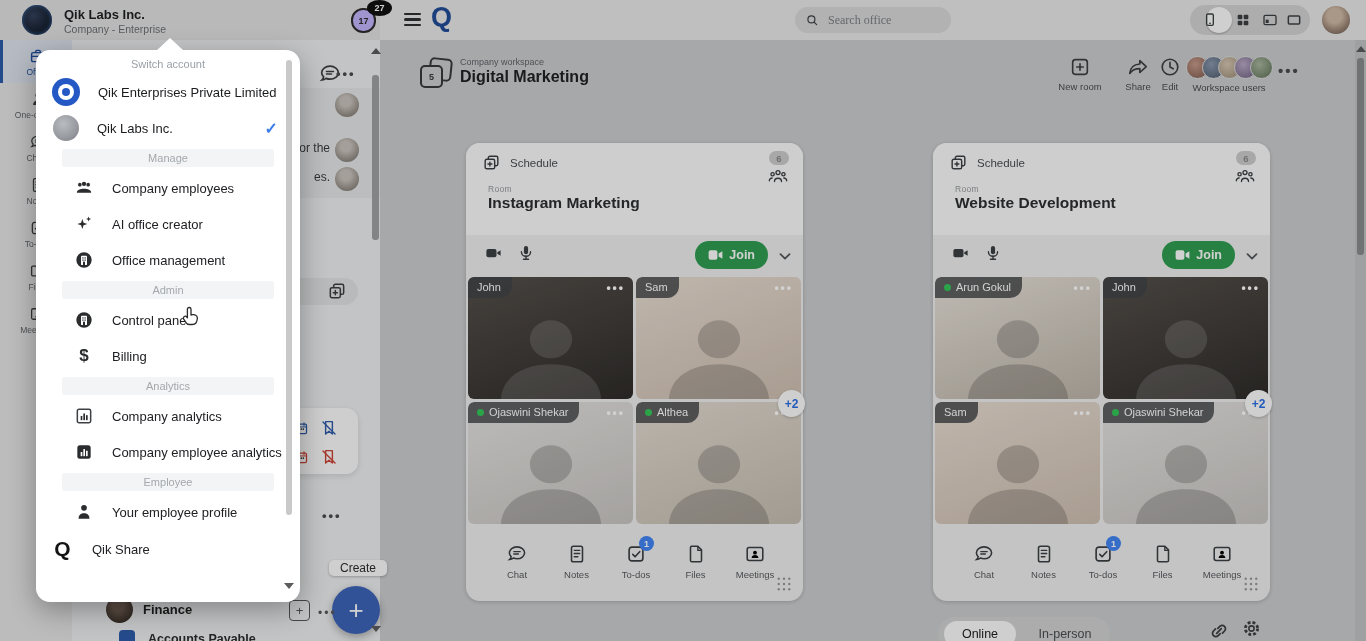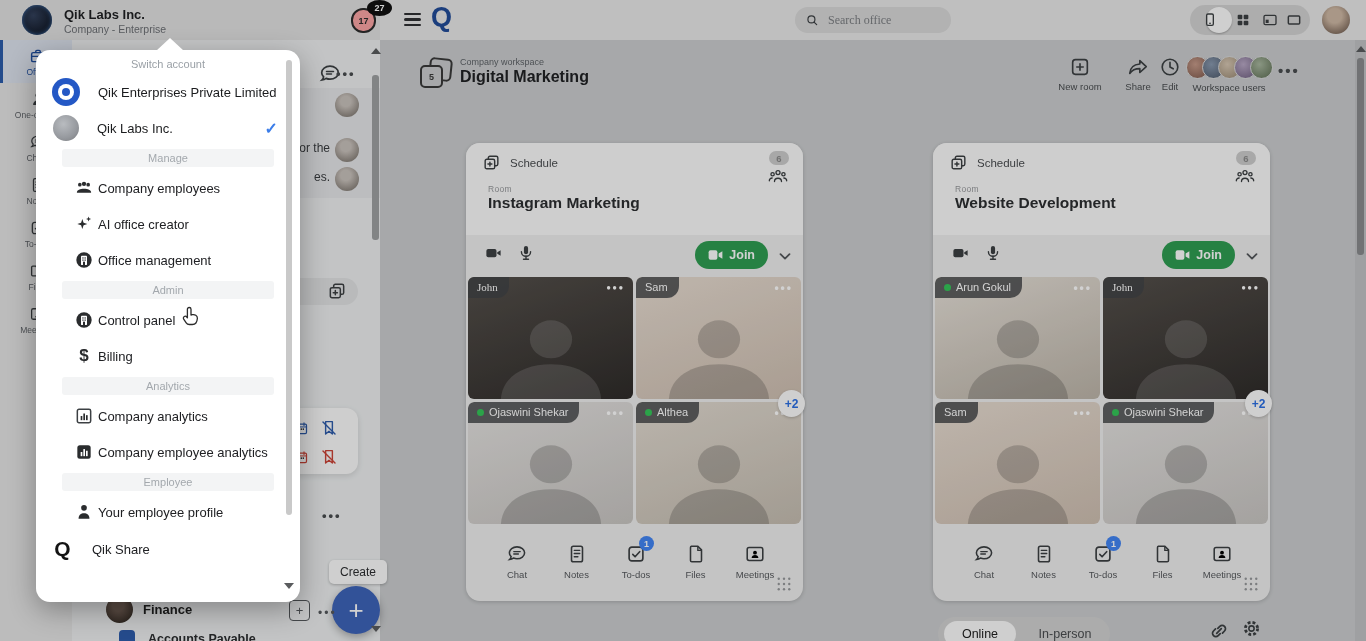--- a/index.html
+++ b/index.html
@@ -10,21 +10,21 @@
   .ic{color:#3c4043;}
   
   #topbar{position:absolute;left:0;top:0;width:1366px;height:40px;background:#e9e9e9;}
   #acct{position:absolute;left:0;top:0;width:380px;height:40px;background:#e2e2e2;cursor:pointer;}
   #acct-logo{position:absolute;left:22px;top:5px;width:30px;height:30px;border-radius:50%;
              background:radial-gradient(circle at 38% 35%,#33415c 0%,#1b2435 55%,#0d1119 100%);
              box-shadow:inset 0 0 4px #3e6fae;}
   #acct-name{position:absolute;left:64px;top:7px;font-size:13px;font-weight:700;color:#1f2023;}
   #acct-sub{position:absolute;left:64px;top:23px;font-size:10.5px;color:#6d7075;}
   #cal{position:absolute;left:351px;top:8px;width:21px;height:21px;border:2px solid #2c2c2c;border-radius:12px;
-       display:flex;align-items:center;justify-content:center;font-size:9px;font-weight:700;color:#2c2c2c;background:#fca5a5;}
+       display:flex;align-items:center;justify-content:center;font-size:9px;font-weight:700;color:#2c2c2c;background:#c4b5fd;}
   #cal-badge{position:absolute;left:367px;top:0px;width:25px;height:16px;border-radius:50%;background:#111;
              color:#fff;font-size:9px;font-weight:700;display:flex;align-items:center;justify-content:center;}
   #burger{position:absolute;left:404px;top:13px;width:17px;height:13px;display:flex;flex-direction:column;justify-content:space-between;cursor:pointer;}
   #burger i{display:block;height:2.2px;background:#2f3033;border-radius:2px;}
   #qlogo{position:absolute;left:431px;top:2px;font-size:27px;font-weight:800;color:#224c99;letter-spacing:-1px;}
   #search{position:absolute;left:795px;top:7px;width:136px;height:26px;border-radius:13px;background:#d9d9d9;display:flex;align-items:center;padding:0 10px;gap:7px;}
   #search input{border:0;background:transparent;outline:none;width:100px;font-size:12px;color:#0f766e;font-family:Liberation Serif, serif;}
   #search input::placeholder{color:#7c7f83;}
   #viewpill{position:absolute;left:1190px;top:5px;width:120px;height:30px;border-radius:15px;background:#d4d4d4;}
   .vp-ic{position:absolute;top:7px;width:16px;height:16px;}
@@ -39,21 +39,21 @@
   .rail-item.sel .rlabel{color:#1f4e9e;}
   .rail-item.sel .ic{color:#1f4e9e;}
   
   #sidepanel{position:absolute;left:72px;top:40px;width:308px;height:601px;background:#eef0f1;}
   #msgzone{position:absolute;left:0;top:48px;width:308px;height:110px;background:#e6e7e9;}
   .msg-avatar{position:absolute;width:24px;height:24px;border-radius:50%;
               background:radial-gradient(circle at 45% 35%,#c9c2bc 25%,#8d867f 75%,#5a544e 100%);}
   .snippet{position:absolute;width:90px;text-align:right;font-size:12px;color:#3a3d40;overflow:hidden;white-space:nowrap;}
   #pillinput{position:absolute;left:110px;top:238px;width:176px;height:27px;border-radius:14px;background:#e2e3e5;}
   #minicard{position:absolute;left:168px;top:368px;width:118px;height:66px;background:#fcfcfc;border-radius:12px;box-shadow:0 2px 6px rgba(0,0,0,.12);}
-  #create-btn{position:absolute;left:257px;top:520px;width:58px;height:24px;background:#fdfdfd;border-radius:5px;box-shadow:0 1px 3px rgba(0,0,0,.25);
+  #create-btn{position:absolute;left:257px;top:520px;width:58px;height:16px;background:#fdfdfd;border-radius:5px;box-shadow:0 1px 3px rgba(0,0,0,.25);
               display:flex;align-items:center;justify-content:center;font-size:12px;color:#2c2e30;cursor:pointer;}
   #fab{position:absolute;left:260px;top:546px;width:48px;height:48px;border-radius:50%;background:#3e64ba;color:#fff;
        display:flex;align-items:center;justify-content:center;font-size:26px;font-weight:400;box-shadow:0 3px 8px rgba(0,0,0,.3);cursor:pointer;}
   #finance-avatar{position:absolute;left:34px;top:556px;width:27px;height:27px;border-radius:50%;
                   background:radial-gradient(circle at 45% 35%,#6e5c52 25%,#3a3029 75%,#1f1a16 100%);}
   #finance-label{position:absolute;left:71px;top:562px;font-size:13px;font-weight:700;color:#222;}
   #finance-plus{position:absolute;left:217px;top:560px;width:19px;height:19px;border:1.6px solid #55585c;border-radius:4px;color:#55585c;
                 display:flex;align-items:center;justify-content:center;font-size:13px;cursor:pointer;}
   #finance-dots{position:absolute;left:246px;top:566px;color:#55585c;font-size:12px;letter-spacing:2px;}
   #ap-icon{position:absolute;left:47px;top:590px;width:16px;height:16px;border-radius:4px;background:#2e5cab;}
@@ -88,21 +88,21 @@
   .rc-people{position:absolute;right:10px;top:24px;}
   .rc-room-lb{position:absolute;left:22px;top:41px;font-size:8.5px;color:#97999c;letter-spacing:.3px;}
   .rc-title{position:absolute;left:22px;top:51px;font-size:15.5px;font-weight:700;color:#2d2f31;}
   .rc-cam{position:absolute;left:16px;top:101px;}
   .rc-mic{position:absolute;left:50px;top:99px;}
   .rc-join{position:absolute;right:35px;top:98px;height:28px;border-radius:14px;background:#2f9e52;color:#fff;
            display:flex;align-items:center;gap:6px;padding:0 13px;font-size:12.5px;font-weight:700;cursor:pointer;}
   .rc-chev{position:absolute;right:9px;top:104px;color:#55585c;cursor:pointer;}
   .rc-tiles{position:absolute;left:2px;top:134px;width:333px;height:247px;display:grid;grid-template-columns:1fr 1fr;grid-template-rows:1fr 1fr;gap:3px;}
   .tile{position:relative;border-radius:6px;overflow:hidden;cursor:pointer;}
-  .t-dark {background:linear-gradient(160deg,#56514c 0%,#2f2c2a 100%);font-family:Liberation Serif, serif;}
+  .t-dark {background:linear-gradient(160deg,#56514c 0%,#2f2c2a 100%);}
   .t-light{background:linear-gradient(160deg,#e8ddd2 0%,#cfc0b2 100%);}
   .t-gray {background:linear-gradient(160deg,#e6e4e2 0%,#c9c6c3 100%);}
   .t-warm {background:linear-gradient(160deg,#e3dcd2 0%,#c6beb2 100%);}
   .t-crowd{background:linear-gradient(160deg,#e8e2da 0%,#beb6aa 100%);}
   .sil{position:absolute;left:10%;bottom:-2px;width:80%;height:78%;fill:rgba(0,0,0,.18);}
   .t-dark .sil{fill:rgba(255,255,255,.14);}
   .chip{position:absolute;left:0;top:0;background:rgba(66,68,71,.82);color:#fff;font-size:11px;
         padding:4px 11px 5px 9px;border-radius:6px 0 12px 0;display:flex;align-items:center;gap:5px;max-width:140px;white-space:nowrap;}
   .odot{width:7px;height:7px;border-radius:50%;background:#35c759;flex:0 0 7px;}
   .tdots{position:absolute;right:8px;top:4px;color:#fff;font-size:12px;letter-spacing:2px;font-weight:700;cursor:pointer;}
@@ -134,21 +134,21 @@
   .logo-ent{width:28px;height:28px;border-radius:50%;background:#2458c5;position:relative;flex:0 0 28px;}
   .logo-ent::before{content:"";position:absolute;left:6px;top:6px;width:16px;height:16px;border-radius:50%;background:#fff;}
   .logo-ent::after{content:"";position:absolute;left:10px;top:10px;width:8px;height:8px;border-radius:50%;background:#2458c5;}
   .logo-hr{width:26px;height:26px;border-radius:50%;flex:0 0 26px;margin-left:1px;
            background:radial-gradient(circle at 40% 30%,#79c14d 0%,#3f9142 45%,#2e6bb0 100%);}
   .logo-labs{width:26px;height:26px;border-radius:50%;flex:0 0 26px;margin-left:1px;
              background:radial-gradient(circle at 40% 35%,#b9bcc0 0%,#96999e 60%,#77797d 100%);}
   .dd-check{color:#3b7de9;font-size:16px;font-weight:700;}
   .dd-bar{margin:3px 26px;height:18px;border-radius:3px;background:#f3f4f5;display:flex;align-items:center;justify-content:center;
           font-size:11px;color:#a3a8ad;}
-  .dd-item{height:36px;display:flex;align-items:center;padding-left:38px;gap:4px;cursor:pointer;}
+  .dd-item{height:36px;display:flex;align-items:center;padding-left:38px;gap:18px;cursor:pointer;}
   .dd-item .lbl{font-size:13px;color:#202124;}
   .dd-item .ic,.dd-acct .ic{flex:0 0 20px;}
   .dd-foot{height:38px;display:flex;align-items:center;padding-left:14px;gap:18px;cursor:pointer;}
   .qfree-logo{width:24px;height:24px;display:flex;align-items:center;justify-content:center;
               font-size:21px;font-weight:800;color:#141414;letter-spacing:-1px;}
   #dd-sb-thumb{position:absolute;left:250px;top:10px;width:6px;height:455px;background:#c9c9c9;border-radius:3px;}
   #dd-sb-dn{position:absolute;left:248px;top:533px;}
   #hand{position:absolute;left:180px;top:306px;width:24px;height:26px;z-index:60;}
 </style>
 </head>

